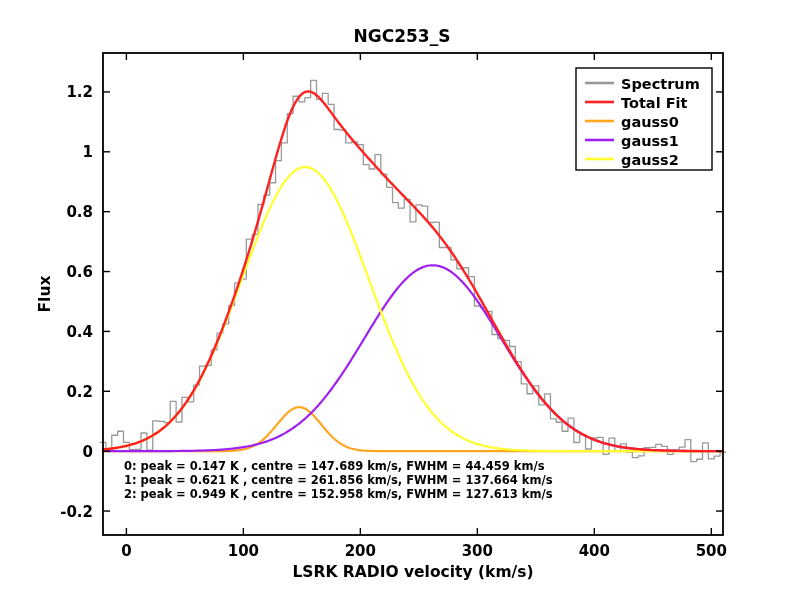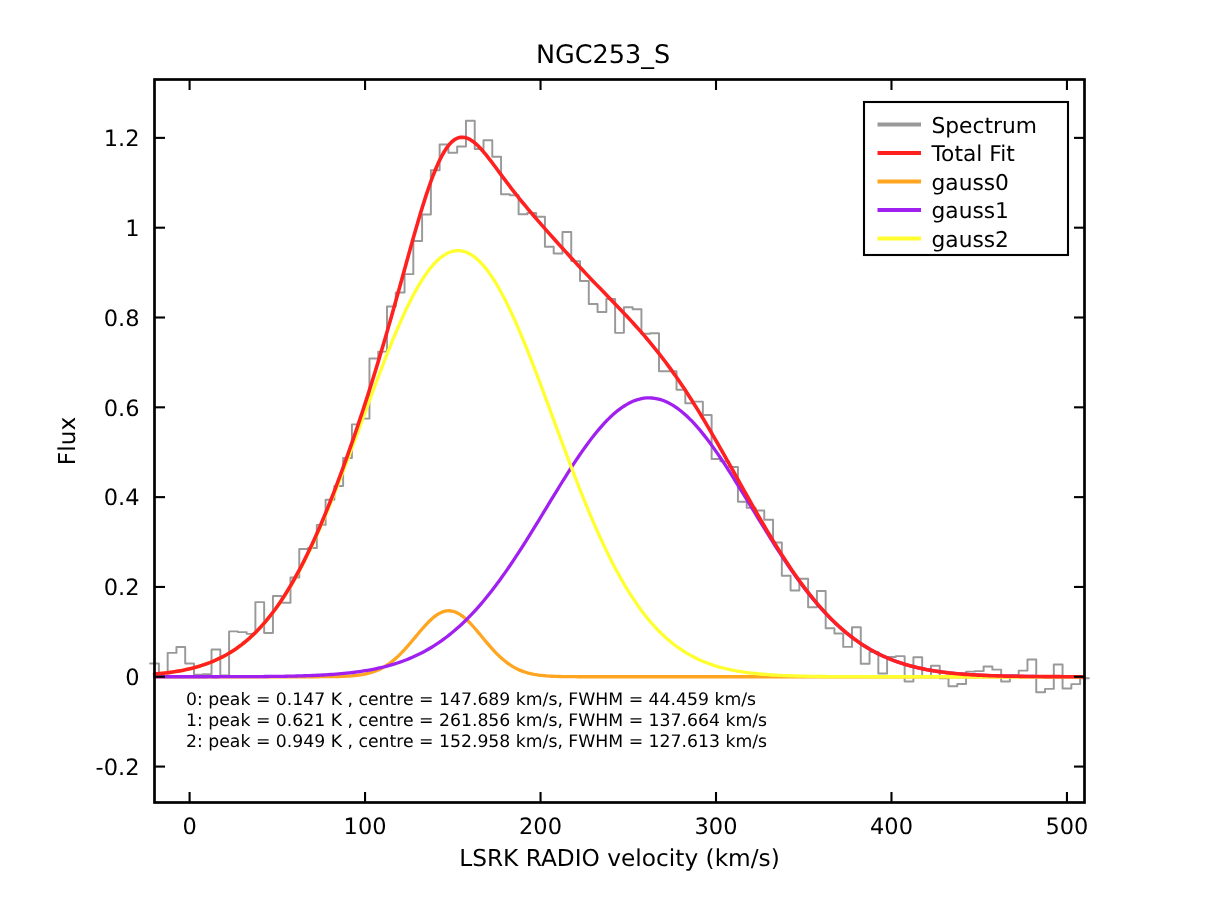--- a/index.html
+++ b/index.html
@@ -3,21 +3,21 @@
 <meta charset="utf-8">
 <style>
   html,body{margin:0;padding:0;}
   body{
     width:804px;height:606px;
     background:#ffffff;
     font-family:"DejaVu Sans", sans-serif;
     overflow:hidden;
     position:relative;
   }
-  #figure{position:absolute;left:0;top:0;width:804px;height:606px;}
+  #figure{position:absolute;left:0;top:0;width:804px;height:606px;font-weight:bold;}
   svg{display:block;}
   .tick{stroke:#000;stroke-width:1.4;}
   .ticklabel{font-size:15px;fill:#000;font-family:"DejaVu Sans",sans-serif;}
   .axislabel{font-size:15.5px;fill:#000;font-family:"DejaVu Sans",sans-serif;}
   .title{font-size:17px;fill:#000;font-family:"DejaVu Sans",sans-serif;}
   .legendbox{fill:#ffffff;stroke:#000;stroke-width:1.4;}
   .legendtext{font-size:14.5px;fill:#000;font-family:"DejaVu Sans",sans-serif;}
   .annot{font-size:11.5px;fill:#000;font-family:"DejaVu Sans",sans-serif;}
   .curve{fill:none;stroke-linejoin:round;stroke-linecap:round;}
 </style>

